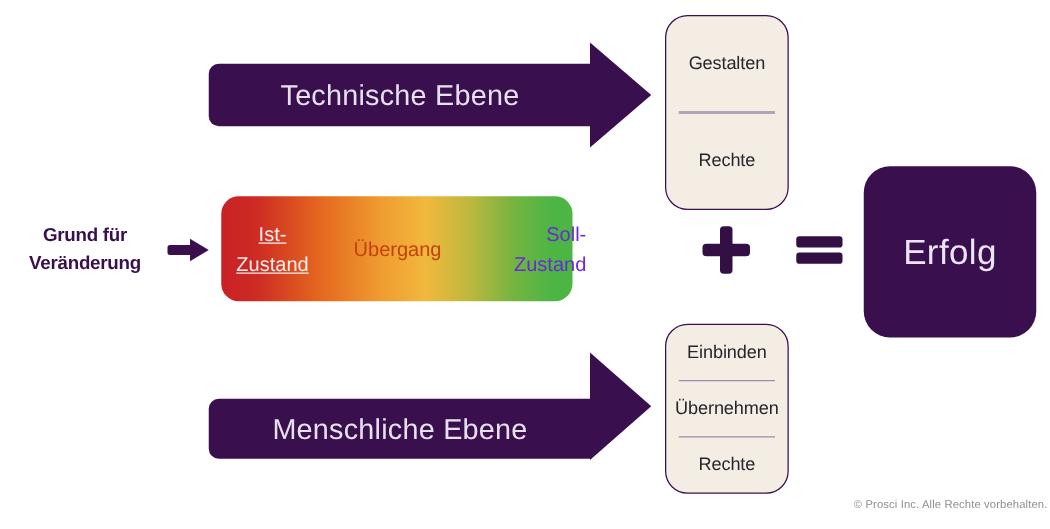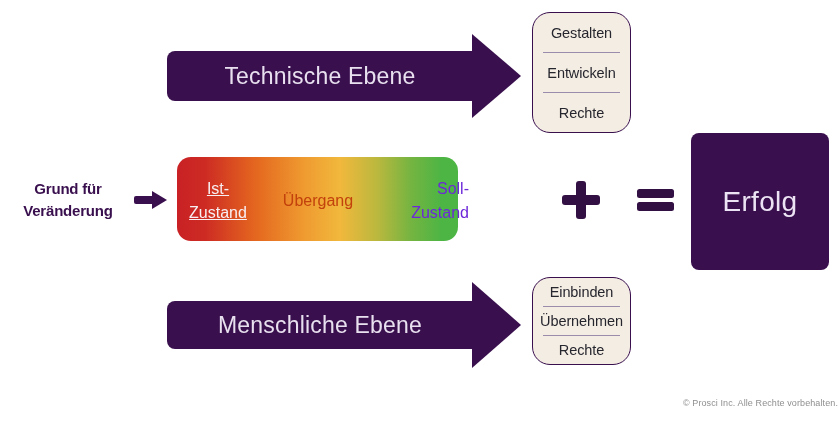--- a/index.html
+++ b/index.html
@@ -24,21 +24,21 @@
     border-left:15px solid #390f4e;
   }
   
   .big-arrow-body{
     position:absolute;left:167px;width:306px;background:#390f4e;
     border-radius:8px 0 0 8px;
     display:flex;align-items:center;justify-content:center;
     color:#e8e0ef;font-size:23px;letter-spacing:0.2px;
   }
   .big-arrow-body.top{top:51px;height:50px;}
-  .big-arrow-body.bottom{top:301px;height:48px;}
+  .big-arrow-body.bottom{top:319px;height:48px;}
   .big-arrow-head{
     position:absolute;left:472px;width:0;height:0;
     border-left:49px solid #390f4e;
   }
   .big-arrow-head.top{top:34px;border-top:42px solid transparent;border-bottom:42px solid transparent;}
   .big-arrow-head.bottom{top:282px;border-top:43px solid transparent;border-bottom:43px solid transparent;}
   
   .gradient-bar{
     position:absolute;left:177px;top:157px;width:281px;height:84px;border-radius:14px;
     background:linear-gradient(90deg,
@@ -50,38 +50,38 @@
   }
   .state-ist{left:179px;top:177px;width:78px;color:#f8eff2;text-decoration:underline;}
   .state-uebergang{left:276px;top:189px;width:84px;color:#c2410c;}
   .state-soll{left:387px;top:177px;width:82px;color:#6d28d9;text-align:right;}
   
   .outcome-box{
     position:absolute;left:532px;width:99px;
     background:#f4ede3;border:1.5px solid #390f4e;border-radius:18px;
     box-sizing:border-box;display:flex;flex-direction:column;
   }
-  .outcome-box.top{top:12px;height:121px;}
-  .outcome-box.bottom{top:277px;height:88px;}
+  .outcome-box.top{top:12px;height:156px;}
+  .outcome-box.bottom{top:259px;height:136px;}
   .outcome-item{
     flex:1;display:flex;align-items:center;justify-content:center;
     font-size:14.5px;color:#26262e;letter-spacing:-0.1px;
   }
   .outcome-divider{height:1px;background:#9c8cab;margin:0 10px;}
   
   .plus-icon{position:absolute;left:562px;top:181px;width:38px;height:38px;}
   .plus-icon .h{position:absolute;left:0;top:14px;width:38px;height:10px;background:#331043;border-radius:3px;}
   .plus-icon .v{position:absolute;left:14px;top:0;width:10px;height:38px;background:#331043;border-radius:3px;}
   .equals-icon{position:absolute;left:637px;top:189px;width:37px;height:22px;}
   .equals-icon .b1{position:absolute;left:0;top:0;width:37px;height:9px;background:#331043;border-radius:2.5px;}
   .equals-icon .b2{position:absolute;left:0;top:13px;width:37px;height:9px;background:#331043;border-radius:2.5px;}
   
   .result-box{
     position:absolute;left:691px;top:133px;width:138px;height:137px;
-    background:#390f4e;border-radius:8px;
+    background:#390f4e;border-radius:21px;
     display:flex;align-items:center;justify-content:center;
     color:#ece4f4;font-size:28px;letter-spacing:0.3px;
   }
   
   .copyright{
     position:absolute;right:2px;top:398px;width:200px;text-align:right;
     font-size:9px;color:#8f8f8f;letter-spacing:0.1px;
   }
 </style>
 </head>
@@ -108,21 +108,20 @@
   <div class="gradient-bar"></div>
   <div class="state-label state-ist">Ist-
 Zustand</div>
   <div class="state-label state-uebergang">Übergang</div>
   <div class="state-label state-soll">Soll-
 Zustand</div>
 
   <div class="outcome-box top">
     <div class="outcome-item">Gestalten</div>
     <div class="outcome-divider"></div>
-    <div class="outcome-item">Entwickeln</div>
     <div class="outcome-divider"></div>
     <div class="outcome-item">Rechte</div>
   </div>
 
   <div class="outcome-box bottom">
     <div class="outcome-item">Einbinden</div>
     <div class="outcome-divider"></div>
     <div class="outcome-item">Übernehmen</div>
     <div class="outcome-divider"></div>
     <div class="outcome-item">Rechte</div>

